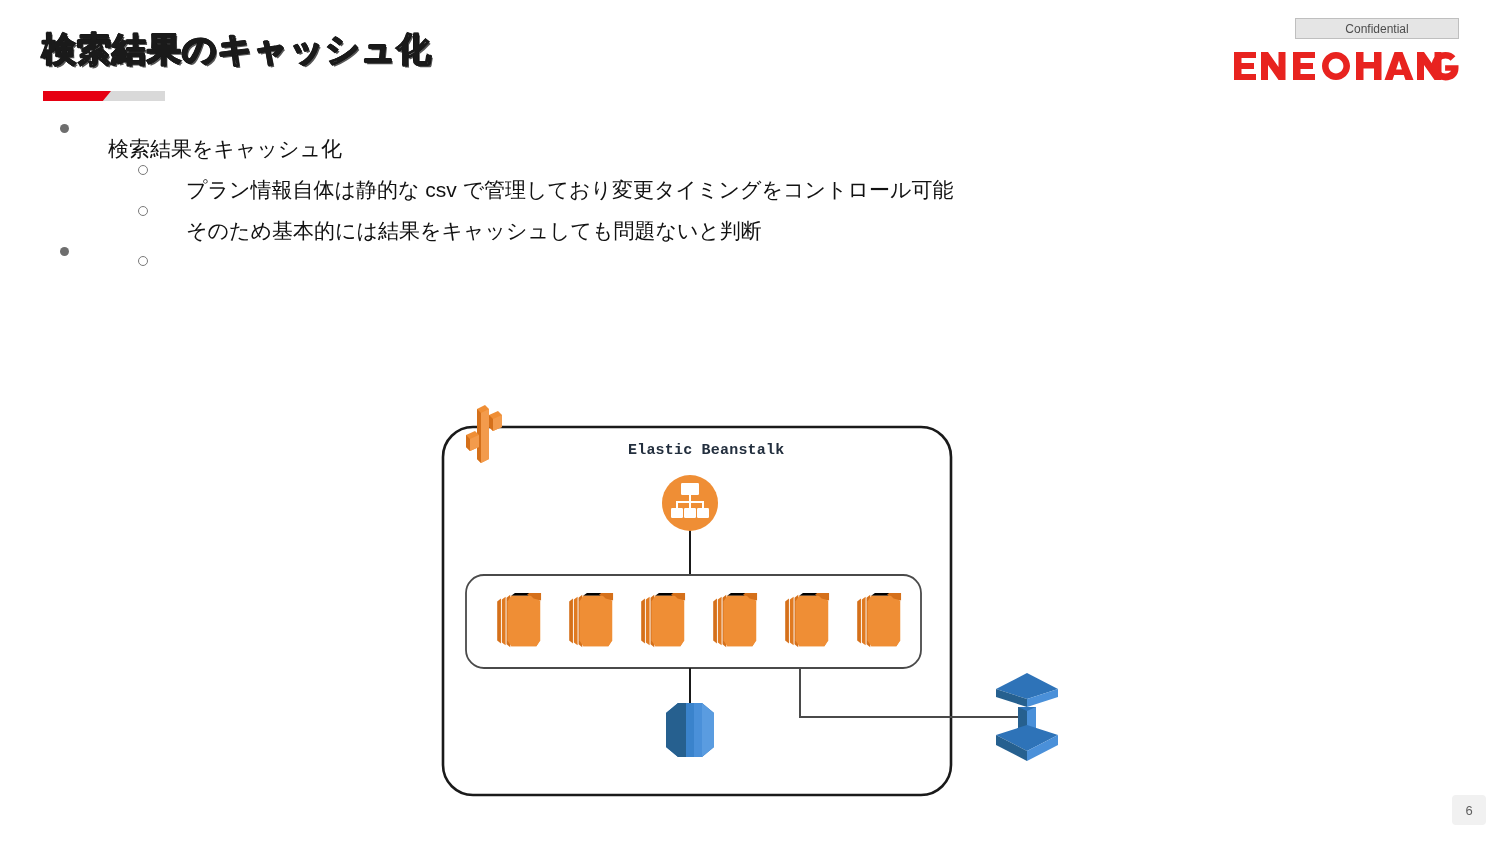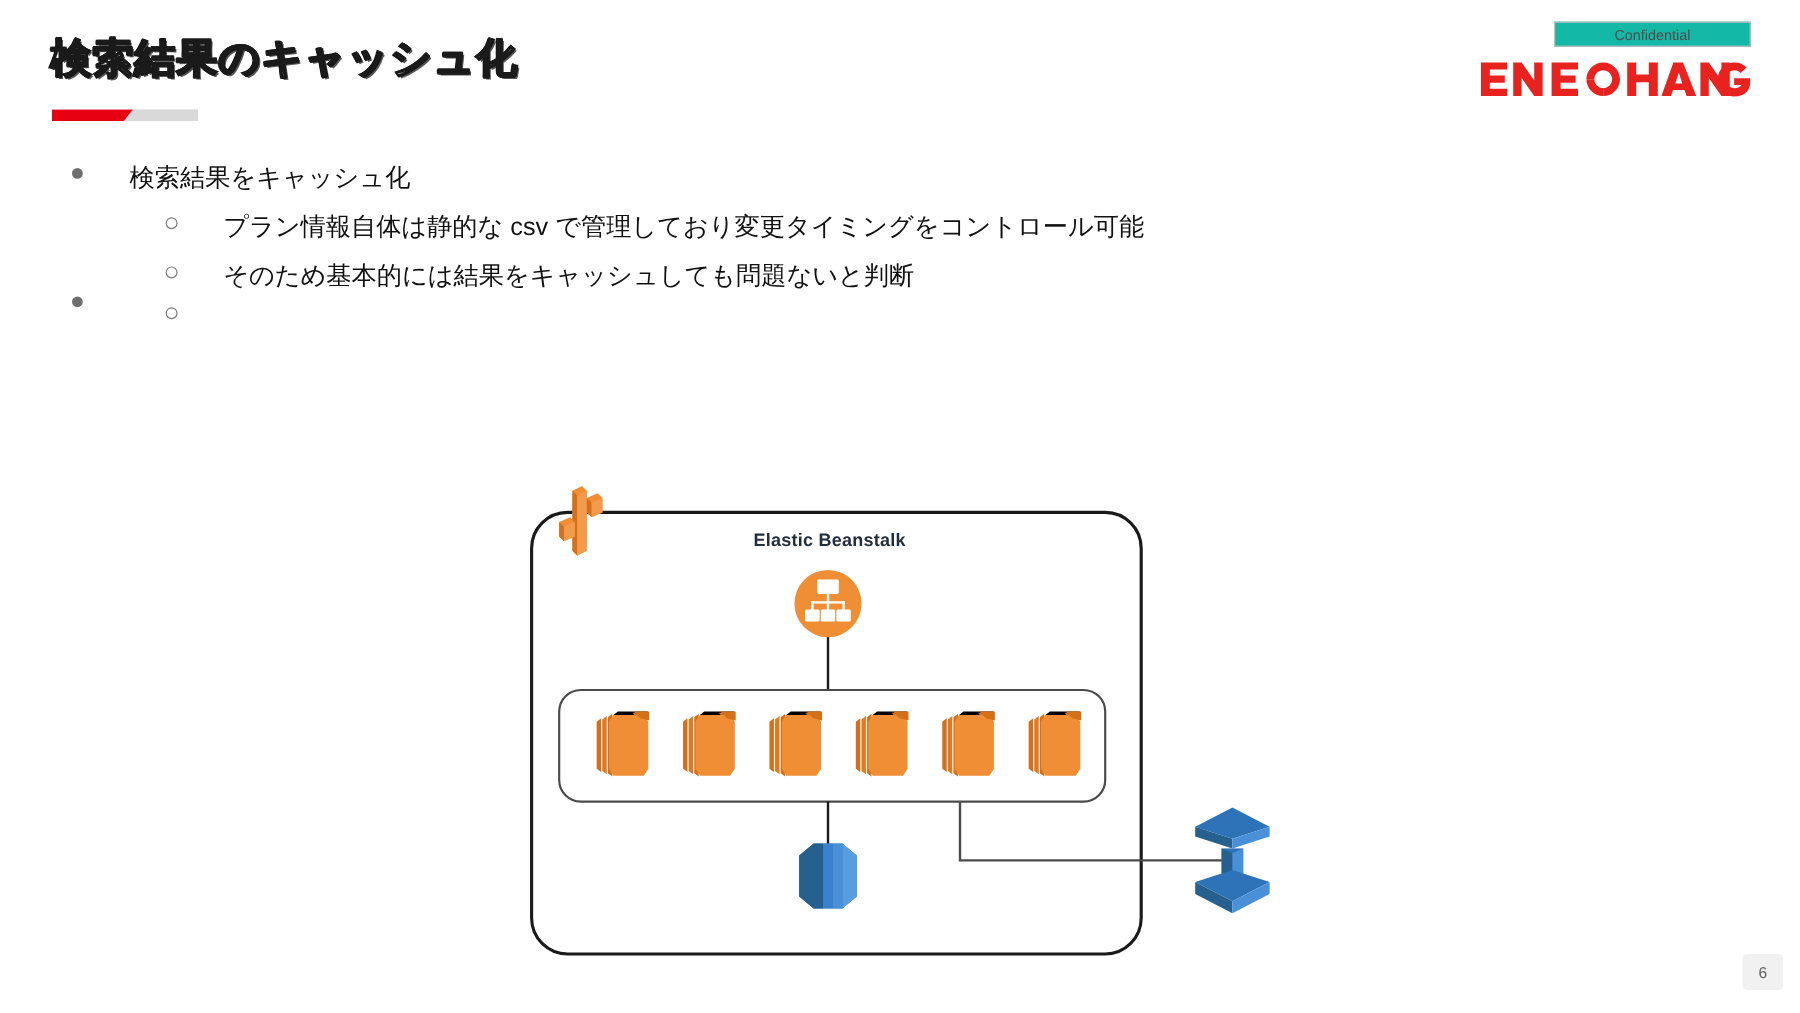--- a/index.html
+++ b/index.html
@@ -63,42 +63,42 @@
     top: 18px;
     width: 164px;
     height: 21px;
     border: 1px solid #bfbfbf;
     box-sizing: border-box;
     display: flex;
     align-items: center;
     justify-content: center;
     font-size: 12px;
     color: #4d4d4d;
-    background: #14b8a6;
+    background: #e5e5e5;
   }
 
   #brand-logo {
     position: absolute;
     left: 1234px;
     top: 50px;
     width: 228px;
     height: 34px;
   }
   #brand-logo svg { display: block; }
 
   
   #bullet-list {
     position: absolute;
     left: 60px;
     top: 128px;
     width: 1360px;
   }
   .bullet-row {
     display: flex;
-    align-items: center;
+    align-items: flex-start;
     font-size: 21px;
     line-height: 41px;
     color: #111111;
     white-space: nowrap;
   }
   .bullet-row.level-1 { padding-left: 0px; }
   .bullet-row.level-2 { padding-left: 78px; }
 
   .bullet-marker {
     width: 48px;
@@ -135,20 +135,21 @@
   #architecture-diagram svg { display: block; }
 
   #diagram-label-eb {
     position: absolute;
     left: 628px;
     top: 442px;
     font-size: 15px;
     font-weight: bold;
     color: #232f3e;
     letter-spacing: 0.2px;
+    font-family: Liberation Mono, monospace;
   }
 
   
   #page-number {
     position: absolute;
     left: 1452px;
     top: 795px;
     width: 34px;
     height: 30px;
     background: #f1f1f1;

